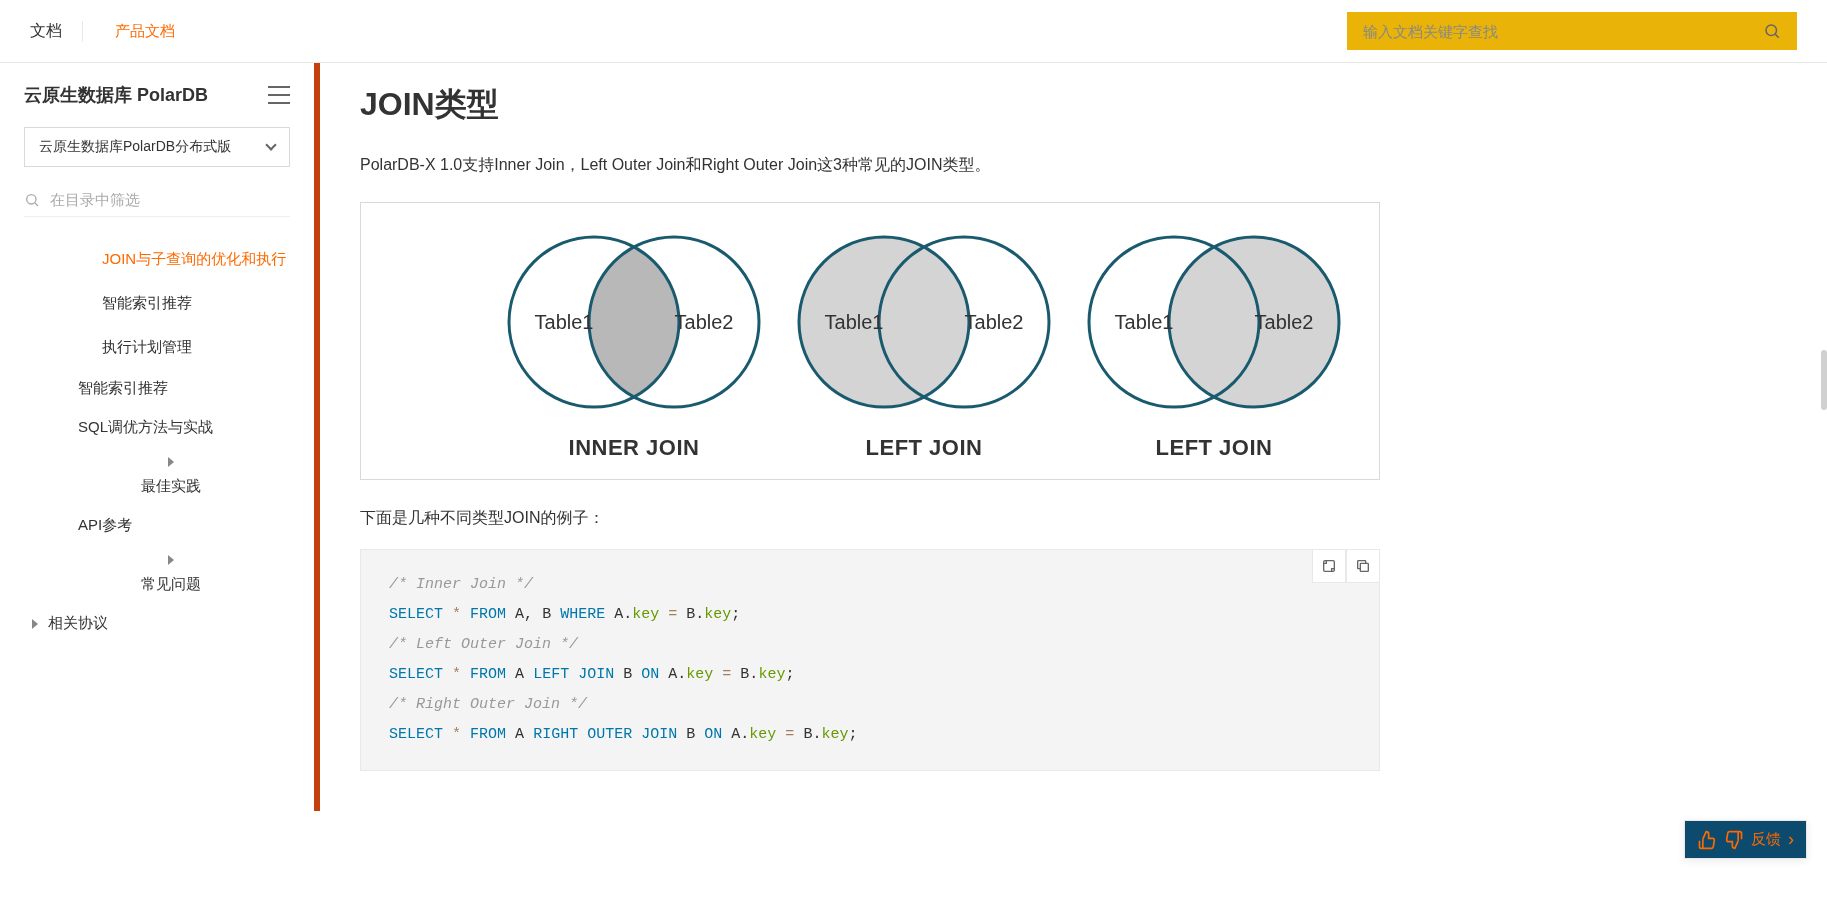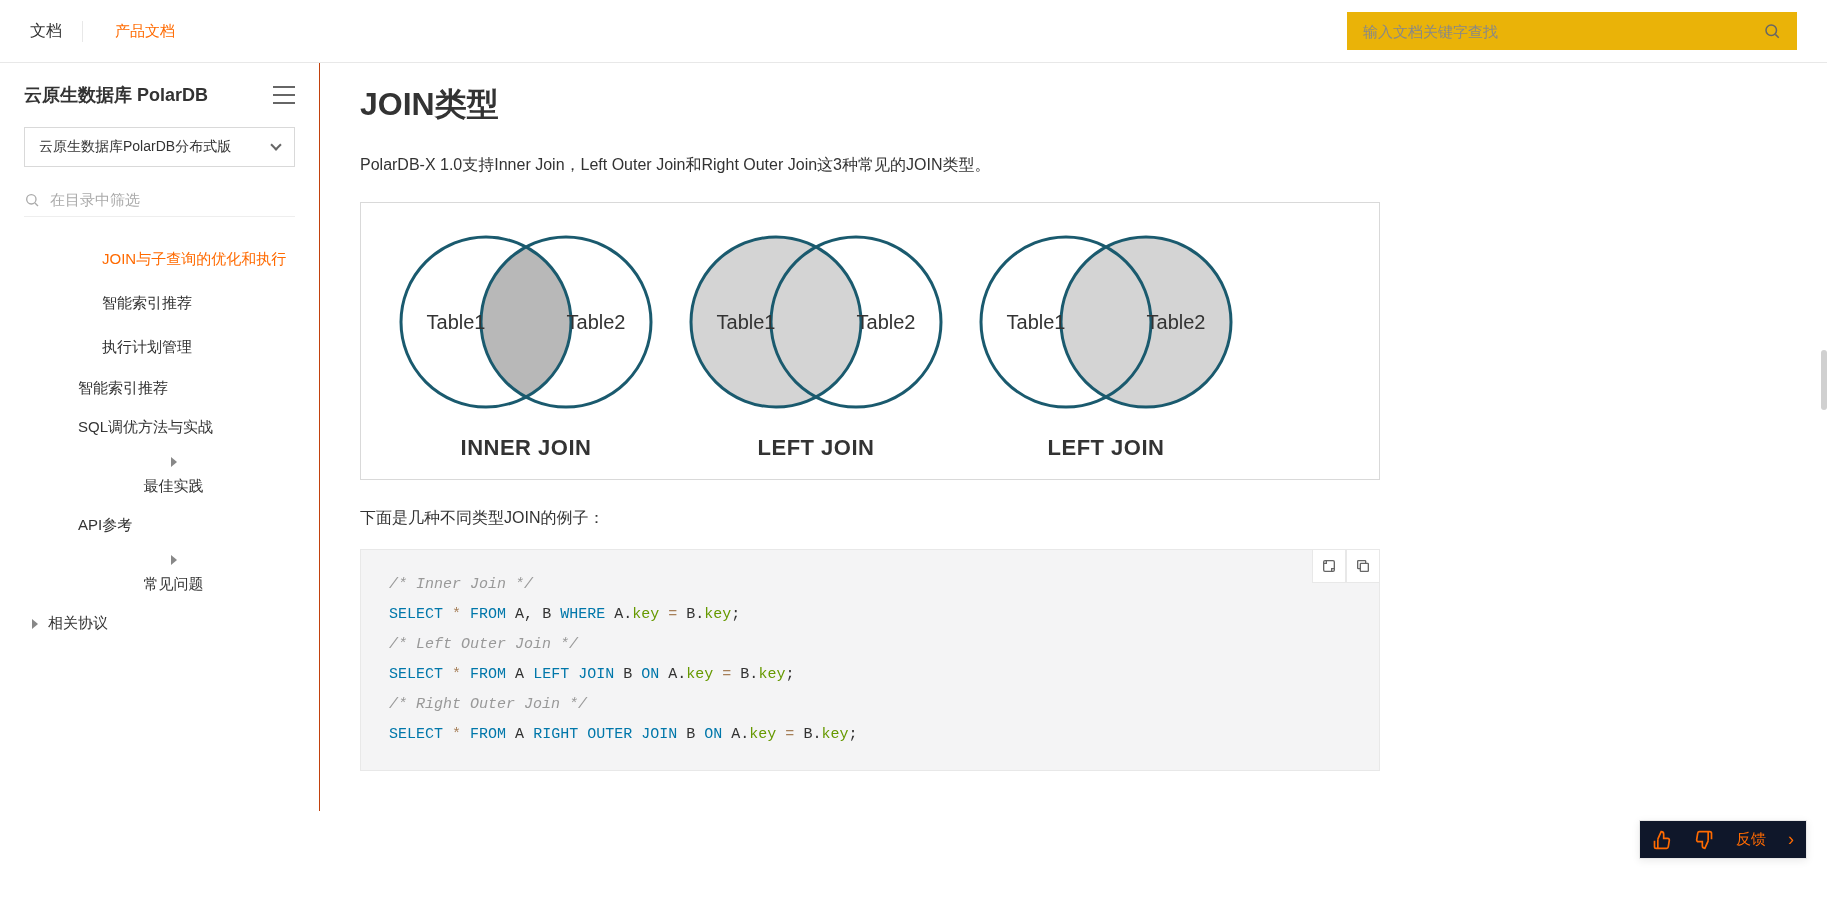--- a/index.html
+++ b/index.html
@@ -9,21 +9,21 @@
   .top-left { display: flex; align-items: center; gap: 32px; }
   .doc-label { font-size: 16px; color: #333; padding-right: 20px; border-right: 1px solid #e8e8e8; }
   .product-doc { color: #ff6a00; font-size: 15px; }
   .search-box { display: flex; align-items: center; background: #eab308; width: 450px; padding: 10px 16px; }
   .search-input { flex: 1; background: transparent; border: none; outline: none; font-size: 15px; color: #333; }
   .search-input::placeholder { color: #888; }
   .search-icon { width: 18px; height: 18px; color: #666; }
 
   .main-container { display: flex; }
   
-  .sidebar { width: 320px; padding: 20px 24px; border-right: 1px solid #c2410c; }
+  .sidebar { width: 320px; padding: 20px 24px; border-right: 6px solid #c2410c; }
   .sidebar-header { display: flex; align-items: center; justify-content: space-between; margin-bottom: 20px; }
   .product-title { font-size: 18px; font-weight: 600; }
   .hamburger { width: 22px; height: 18px; display: flex; flex-direction: column; justify-content: space-between; cursor: pointer; }
   .hamburger span { display: block; height: 2px; background: #666; }
   
   .version-select { width: 100%; border: 1px solid #d9d9d9; padding: 10px 14px; font-size: 14px; display: flex; align-items: center; justify-content: space-between; cursor: pointer; margin-bottom: 16px; }
   .chev-down { border-style: solid; border-width: 2px 2px 0 0; border-color: #666; width: 8px; height: 8px; transform: rotate(135deg); margin-top: -4px; }
 
   .sidebar-search { display: flex; align-items: center; gap: 10px; padding: 8px 0; border-bottom: 1px solid #eee; margin-bottom: 20px; }
   .sidebar-search-icon { width: 16px; height: 16px; color: #aaa; }
@@ -36,39 +36,39 @@
   .nav-item.indent-2 { padding-left: 78px; line-height: 1.6; }
   .nav-item.active { color: #ff6a00; }
   .nav-item.arrow-item { display: flex; align-items: center; gap: 10px; padding-left: 8px; }
   .nav-item.arrow-item.level-1 { padding-left: 28px; flex-direction: column; }
   .arrow-right { width: 0; height: 0; border-top: 5px solid transparent; border-bottom: 5px solid transparent; border-left: 6px solid #888; }
 
   .content { flex: 1; padding: 20px 40px 40px 40px; max-width: 1100px; }
   .page-title { font-size: 32px; font-weight: 700; margin-bottom: 24px; }
   .intro-text { font-size: 16px; line-height: 1.7; margin-bottom: 24px; }
 
-  .venn-box { border: 1px solid #d9d9d9; padding: 24px 20px 18px 20px; display: flex; justify-content: flex-start; margin-bottom: 28px; }
+  .venn-box { border: 1px solid #d9d9d9; padding: 24px 20px 18px 20px; display: flex; justify-content: flex-end; margin-bottom: 28px; }
   .venn-col { display: flex; flex-direction: column; align-items: center; gap: 18px; }
   .venn-svg { width: 290px; height: 190px; }
   .venn-label { font-size: 22px; font-weight: 800; letter-spacing: 0.5px; }
   .venn-table-text { font-size: 20px; fill: #333; font-family: inherit; }
 
   .sub-text { font-size: 16px; margin-bottom: 20px; }
 
   .code-wrap { position: relative; }
   .code-tools { position: absolute; top: 0; right: 0; display: flex; gap: 0; }
   .code-tool { width: 34px; height: 34px; background: #fff; border: 1px solid #e8e8e8; display: flex; align-items: center; justify-content: center; cursor: pointer; color: #666; }
   .code-block { background: #f4f4f5; border: 1px solid #e8e8e8; padding: 20px 28px; font-family: "SFMono-Regular", Consolas, "Courier New", monospace; font-size: 15px; line-height: 2; font-style: italic; white-space: pre; overflow-x: auto; }
   .kw { color: #0077aa; font-style: normal; }
   .id { color: #669900; font-style: normal; }
   .op { color: #a67f59; font-style: normal; }
   .pl { color: #333; font-style: normal; }
   .cm { color: #999; }
 
-  .feedback-bar { position: fixed; bottom: 40px; right: 20px; background: #0f172a; border: 1px solid #e8e8e8; box-shadow: 0 2px 8px rgba(0,0,0,0.08); display: flex; align-items: center; padding: 8px 12px; gap: 22px; }
+  .feedback-bar { position: fixed; bottom: 40px; right: 20px; background: #0c4a6e; border: 1px solid #e8e8e8; box-shadow: 0 2px 8px rgba(0,0,0,0.08); display: flex; align-items: center; padding: 8px 12px; gap: 7px; }
   .fb-icon { color: #ff6a00; cursor: pointer; display: flex; align-items: center; }
   .fb-text { color: #ff6a00; font-size: 15px; cursor: pointer; }
   .fb-chev { color: #ff6a00; font-size: 18px; }
 
   .scroll-indicator { position: absolute; right: 0; top: 350px; width: 6px; height: 60px; background: #d0d0d0; border-radius: 3px; }
 </style>
 </head>
 <body>
 
 <div class="top-bar">

